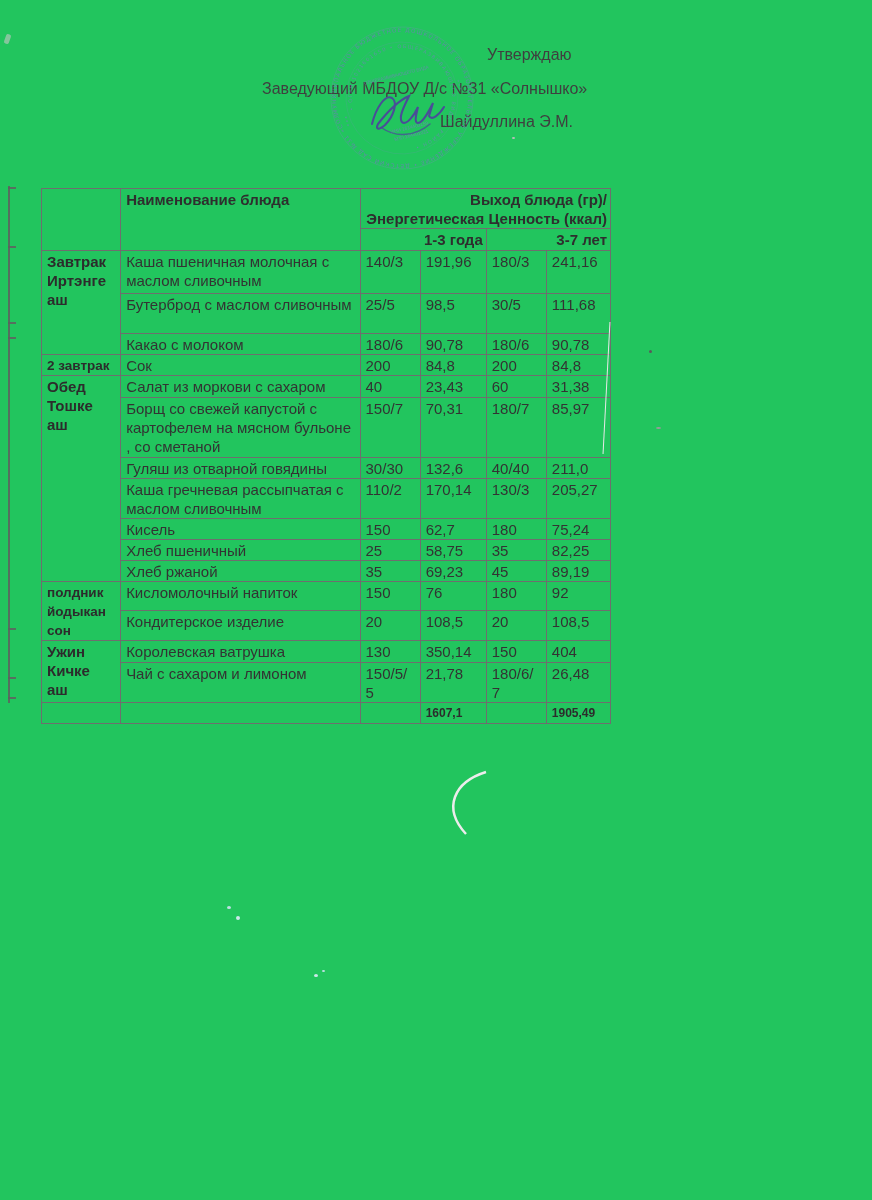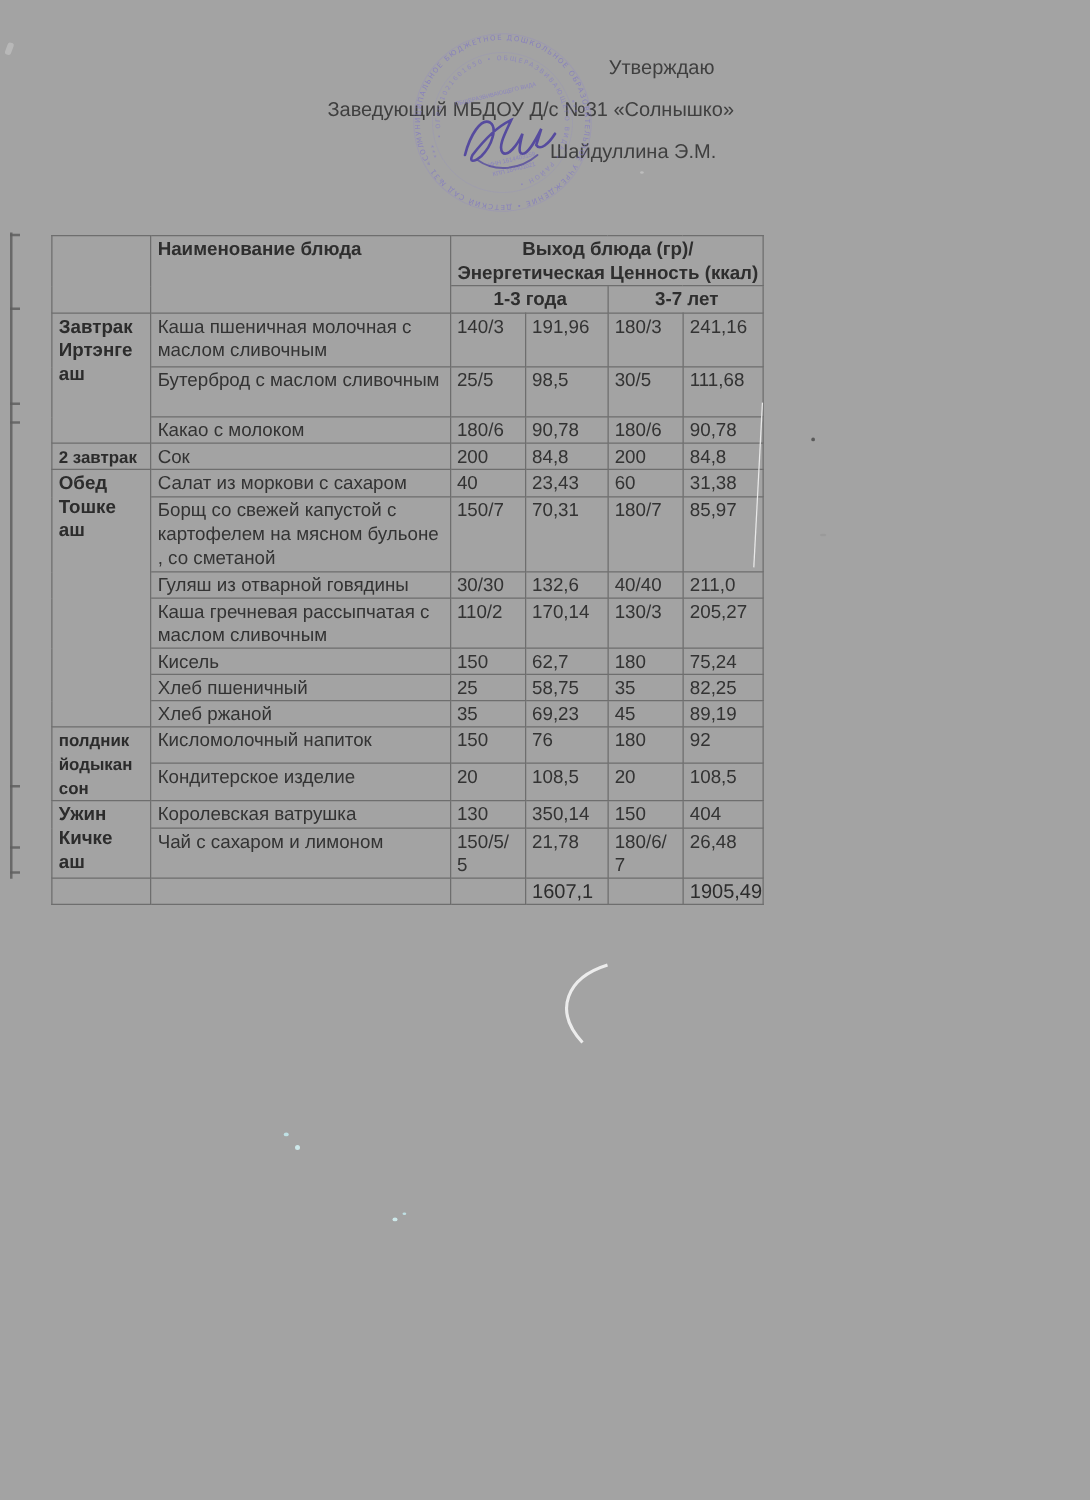--- a/index.html
+++ b/index.html
@@ -1,17 +1,17 @@
 <!DOCTYPE html>
 <html><head>
 <meta charset="utf-8">
 <style>
   html,body{margin:0;padding:0;background:#ffffff;}
   .page{
-    position:relative;width:872px;height:1200px;background:#a3a3a3;
+    position:relative;width:872px;height:1200px;background:#22c55e;
     font-family:"Liberation Sans","DejaVu Sans",sans-serif;color:#3a3a3a;
     overflow:hidden;
   }
   
   .approve-line1{position:absolute;left:487px;top:46px;font-size:16px;color:#3f3f3f;}
   .approve-line2{position:absolute;left:262px;top:80px;font-size:16px;color:#3f3f3f;}
   .approve-line3{position:absolute;left:440px;top:113px;font-size:16px;color:#3f3f3f;text-align:center;}
   
   .stamp{position:absolute;left:316px;top:12px;width:172px;height:172px;pointer-events:none;}
   
@@ -22,24 +22,24 @@
   table.menu{
     position:absolute;left:41px;top:188px;border-collapse:collapse;
     font-size:15px;color:#333;table-layout:fixed;width:570px;
   }
   table.menu td{
     border:1.6px solid #6e6e6e;vertical-align:top;
     padding:1px 3px 0 5px;line-height:19px;overflow:hidden;
     white-space:pre-line;
   }
   td.hdr{font-weight:bold;color:#2e2e2e;}
-  td.hdr-center{font-weight:bold;text-align:center;line-height:18px;padding-top:2px;color:#2e2e2e;}
+  td.hdr-center{font-weight:bold;text-align:right;line-height:18px;padding-top:2px;color:#2e2e2e;}
   td.sec{font-weight:bold;color:#2c2c2c;line-height:21px;padding-top:2px;}
   td.sec-sm{font-weight:bold;font-size:13.5px;color:#2c2c2c;padding-top:3px;}
-  td.tot{font-weight:normal;font-size:16px;color:#2c2c2c;padding-top:3px;}
+  td.tot{font-weight:bold;font-size:12px;color:#2c2c2c;padding-top:3px;}
   
   .edge-vline{position:absolute;left:8px;top:186px;width:1.6px;height:517px;background:#5f5f5f;opacity:.85;}
   .edge-tick{position:absolute;left:8px;width:8px;height:1.6px;background:#5f5f5f;opacity:.85;}
   
   .speck{position:absolute;border-radius:50%;}
   .crease{position:absolute;left:428px;top:768px;}
   .faint-line{position:absolute;left:606px;top:322px;width:1px;height:132px;background:#e8e8e8;transform:rotate(3deg);}
   .smudge{position:absolute;left:5px;top:34px;width:5px;height:10px;background:#c7c7c7;opacity:.6;transform:rotate(20deg);border-radius:2px;}
 </style>
 </head>

